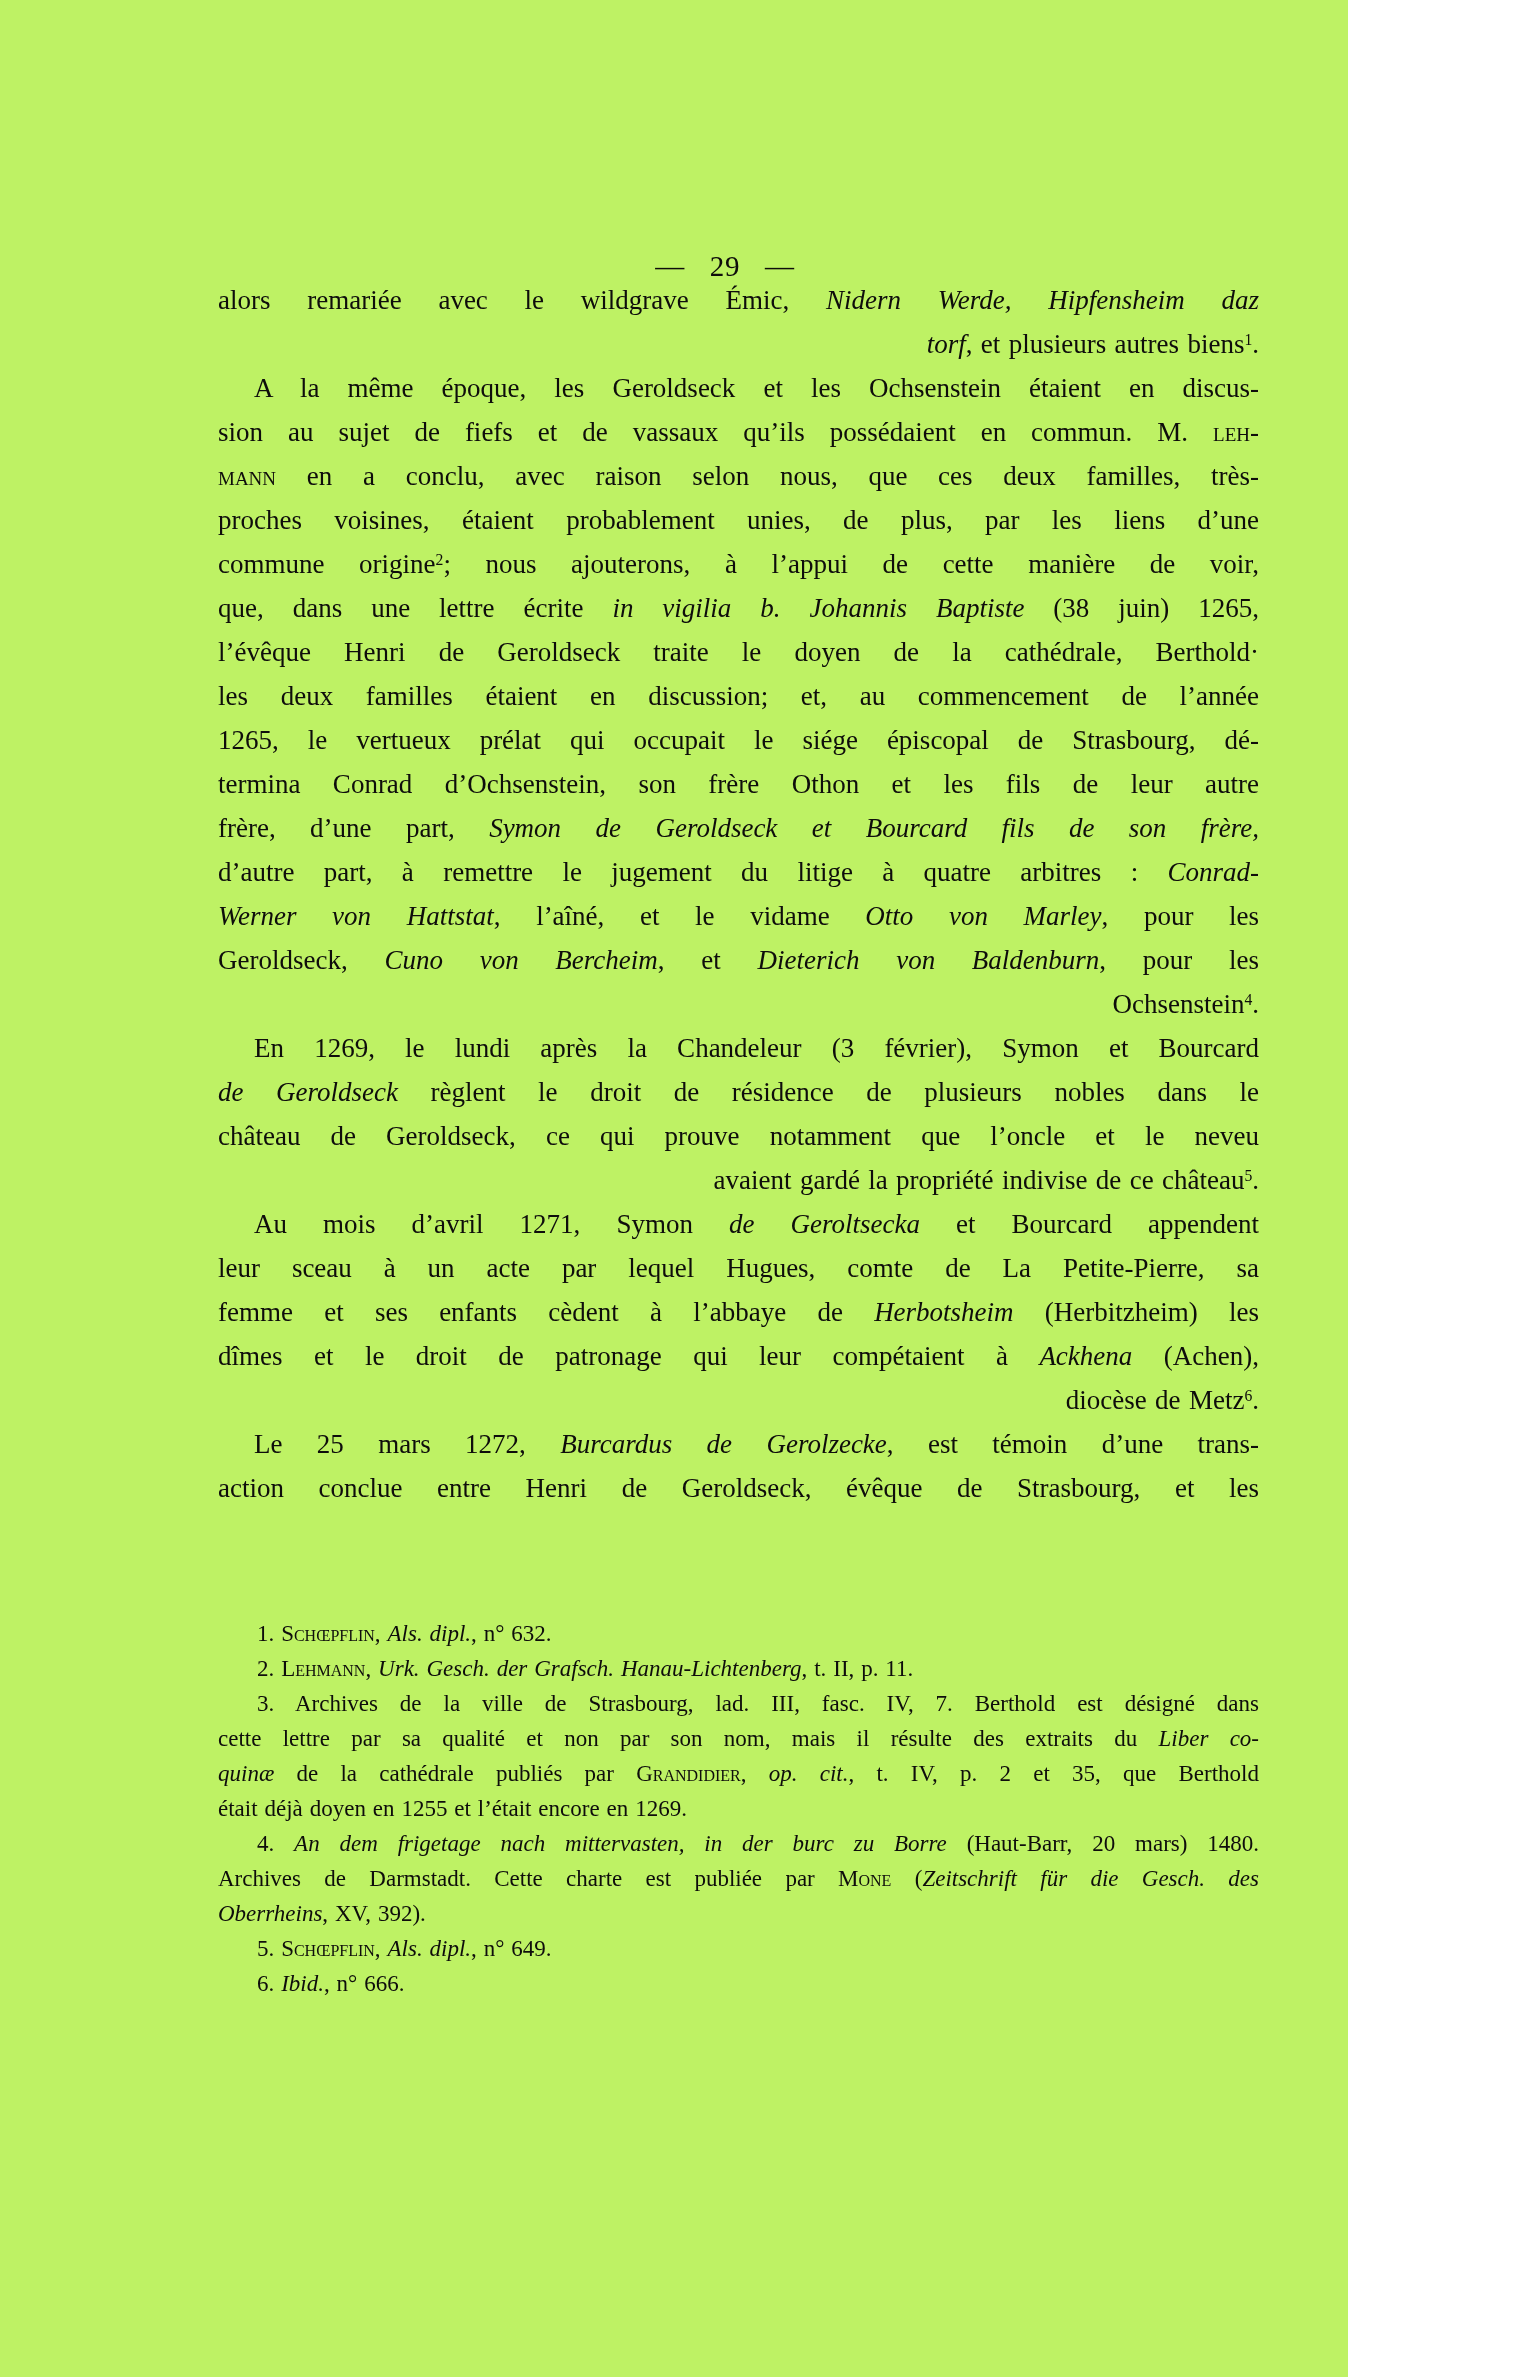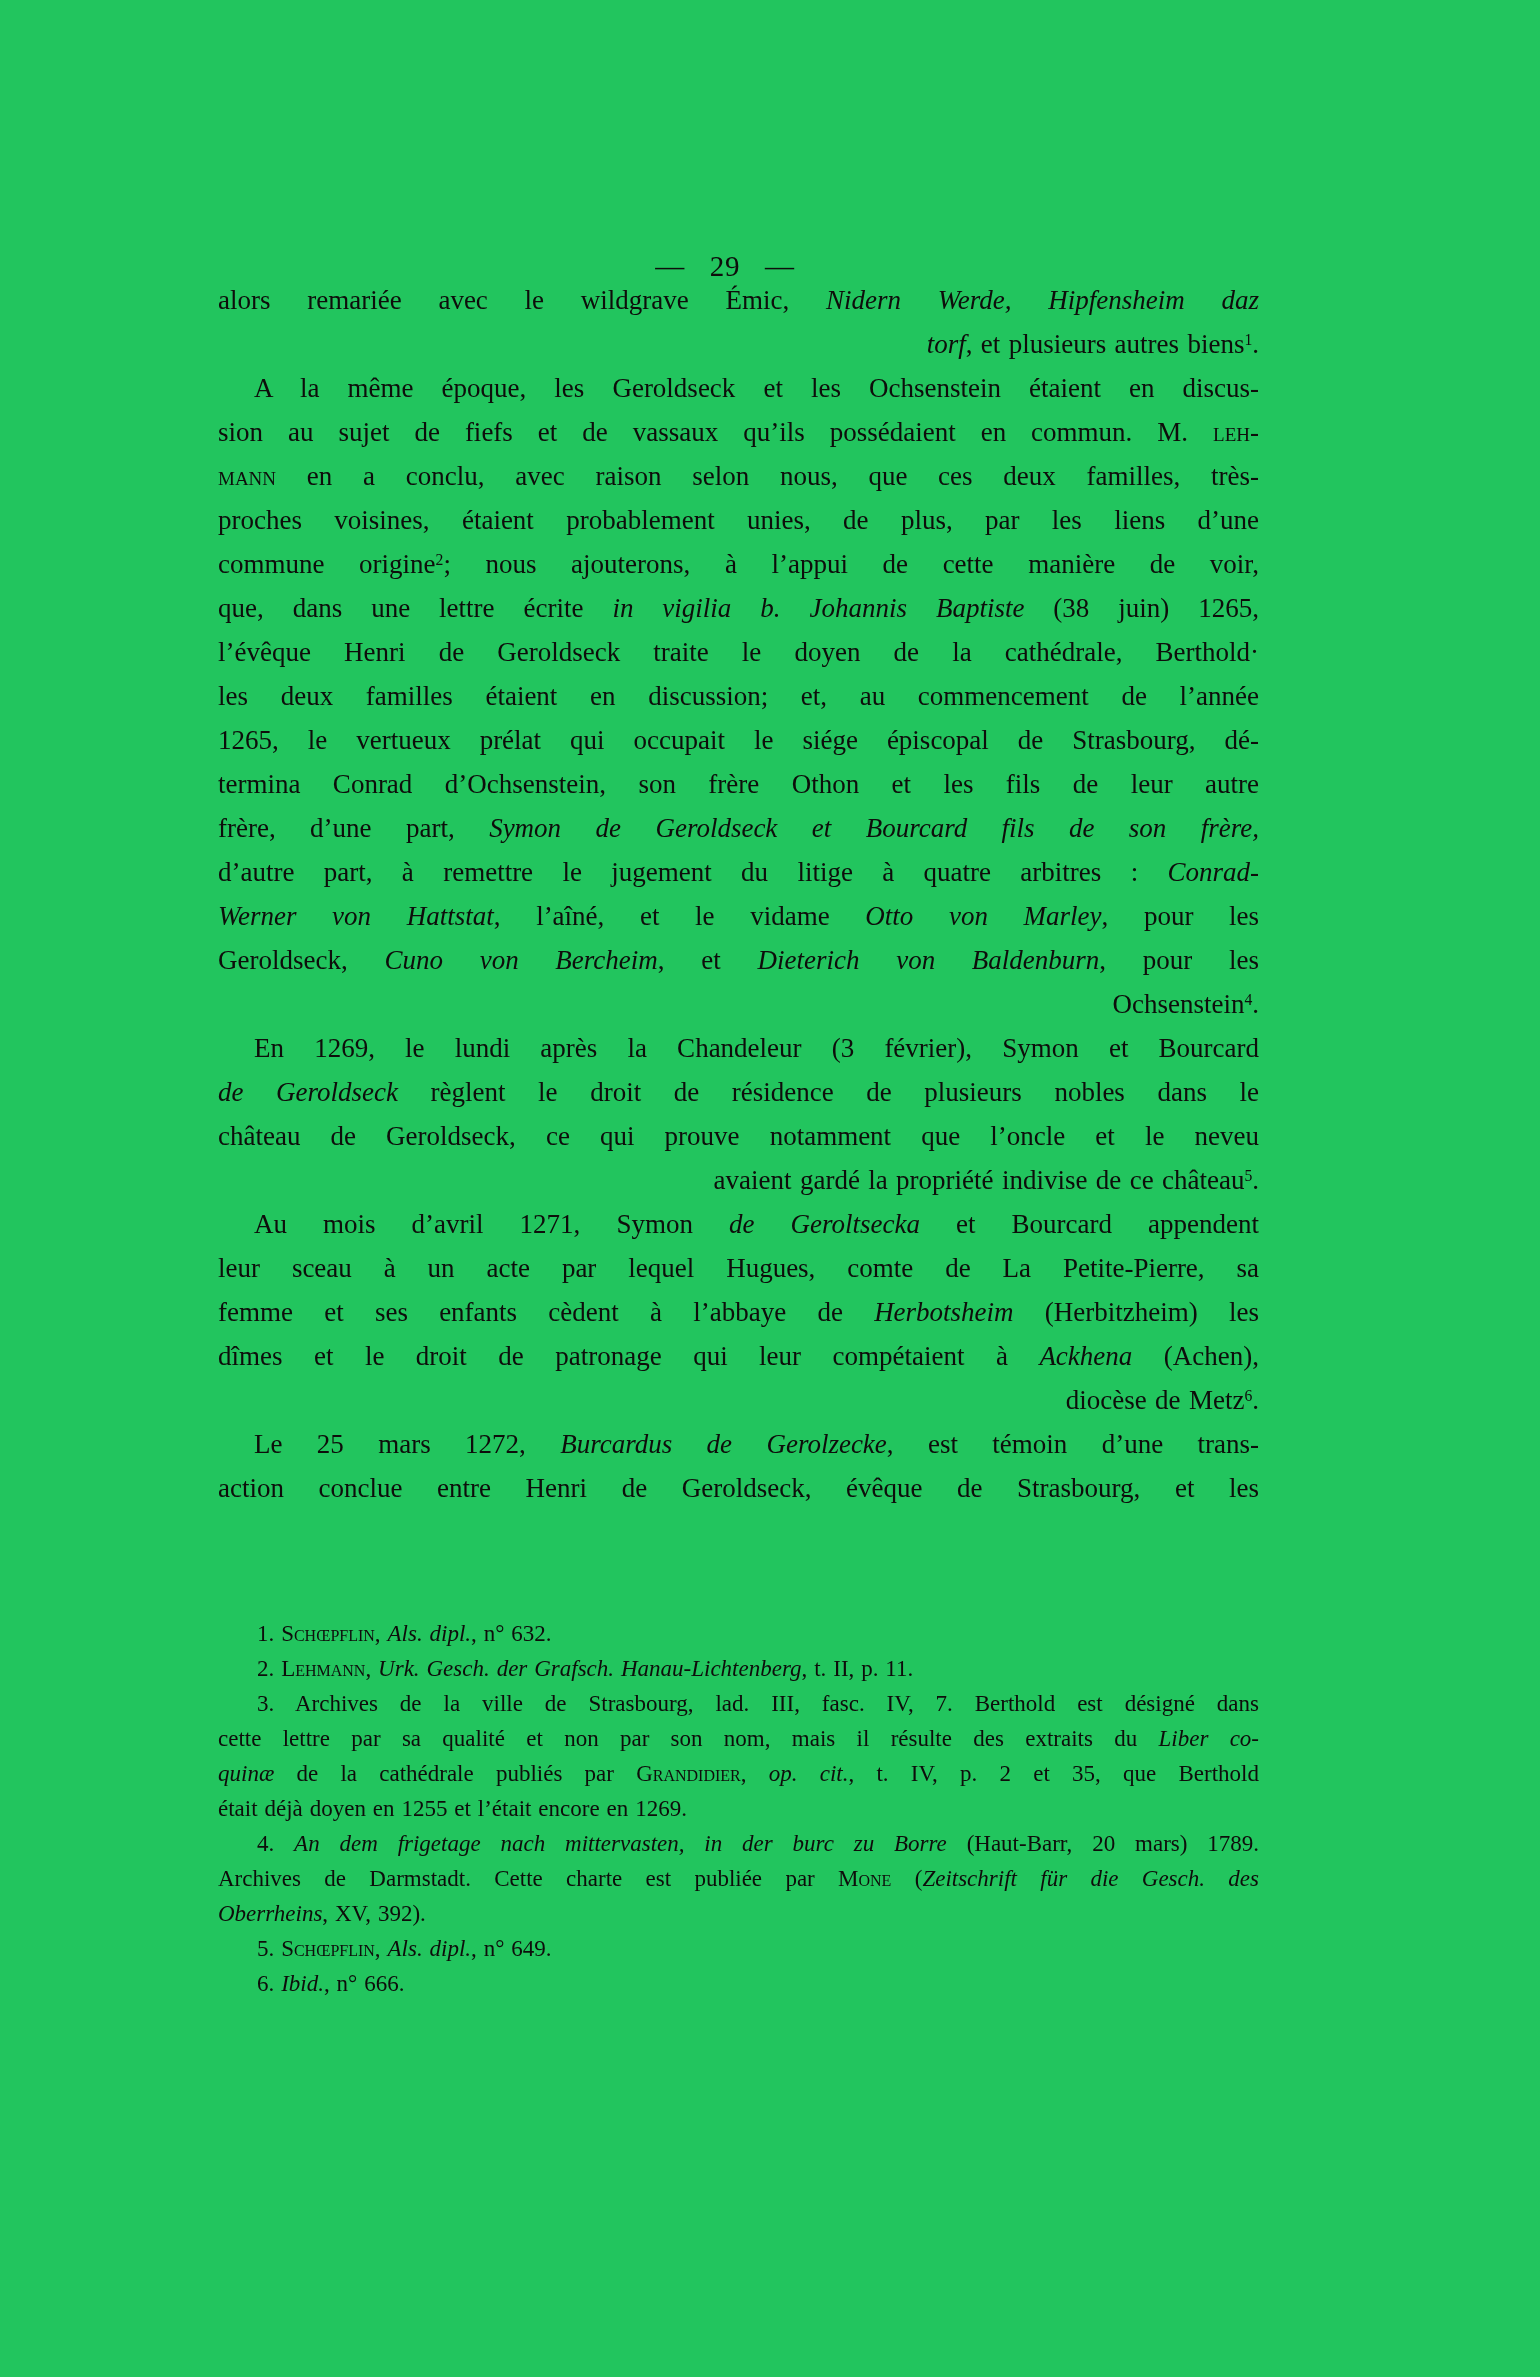--- a/index.html
+++ b/index.html
@@ -1,23 +1,23 @@
 <!DOCTYPE html>
 <html style="font-size:12px"><head>
 <meta charset="utf-8">
 <style>
   * { margin: 0; padding: 0; box-sizing: border-box; }
   html, body { width: 1540px; height: 2377px; }
   body { background: #ffffff; }
 
   .page {
     position: relative;
-    width: 1540px;
+    width: 1348px;
     height: 2377px;
-    background: #22c55e;
+    background: #bef264;
     color: #0e0d0b;
     font-family: "Liberation Serif", "DejaVu Serif", serif;
     overflow: hidden;
   }
 
   .page-number {
     position: absolute;
     top: 250px;
     left: 218px;
     width: 1014px;
@@ -108,20 +108,20 @@
       <div class="body-line justify"><span>action conclue entre Henri de Geroldseck, évêque de Strasbourg, et les</span></div>
     </div>
 
   <div class="footnotes" id="footnotes">
       <div class="fn-line indent"><span>1. </span><span class="sc">Schœpflin</span><span>, </span><span class="it">Als. dipl.</span><span>, n° 632.</span></div>
       <div class="fn-line indent"><span>2. </span><span class="sc">Lehmann</span><span>, </span><span class="it">Urk. Gesch. der Grafsch. Hanau-Lichtenberg</span><span>, t. II, p. 11.</span></div>
       <div class="fn-line justify indent"><span>3. Archives de la ville de Strasbourg, lad. III, fasc. IV, 7. Berthold est désigné dans</span></div>
       <div class="fn-line justify"><span>cette lettre par sa qualité et non par son nom, mais il résulte des extraits du </span><span class="it">Liber co-</span></div>
       <div class="fn-line justify"><span class="it">quinæ</span><span> de la cathédrale publiés par </span><span class="sc">Grandidier</span><span>, </span><span class="it">op. cit.</span><span>, t. IV, p. 2 et 35, que Berthold</span></div>
       <div class="fn-line"><span>était déjà doyen en 1255 et l’était encore en 1269.</span></div>
-      <div class="fn-line justify indent"><span>4. </span><span class="it">An dem frigetage nach mittervasten, in der burc zu Borre</span><span> (Haut-Barr, 20 mars) 1789.</span></div>
+      <div class="fn-line justify indent"><span>4. </span><span class="it">An dem frigetage nach mittervasten, in der burc zu Borre</span><span> (Haut-Barr, 20 mars) 1480.</span></div>
       <div class="fn-line justify"><span>Archives de Darmstadt. Cette charte est publiée par </span><span class="sc">Mone</span><span> (</span><span class="it">Zeitschrift für die Gesch. des</span></div>
       <div class="fn-line"><span class="it">Oberrheins</span><span>, XV, 392).</span></div>
       <div class="fn-line indent"><span>5. </span><span class="sc">Schœpflin</span><span>, </span><span class="it">Als. dipl.</span><span>, n° 649.</span></div>
       <div class="fn-line indent"><span>6. </span><span class="it">Ibid.</span><span>, n° 666.</span></div>
     </div>
 </div>
 
 
 </body></html>

